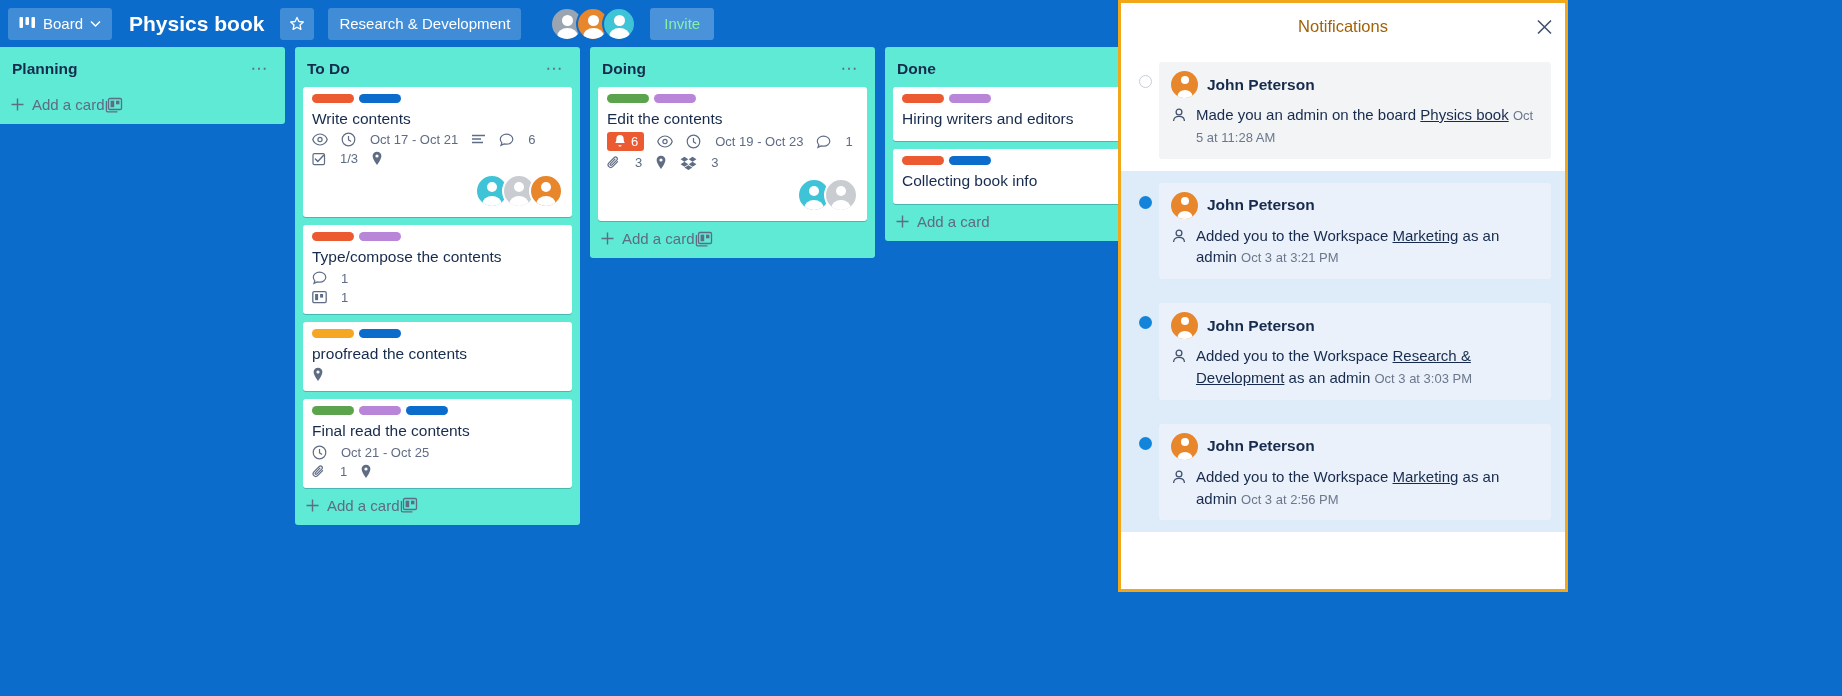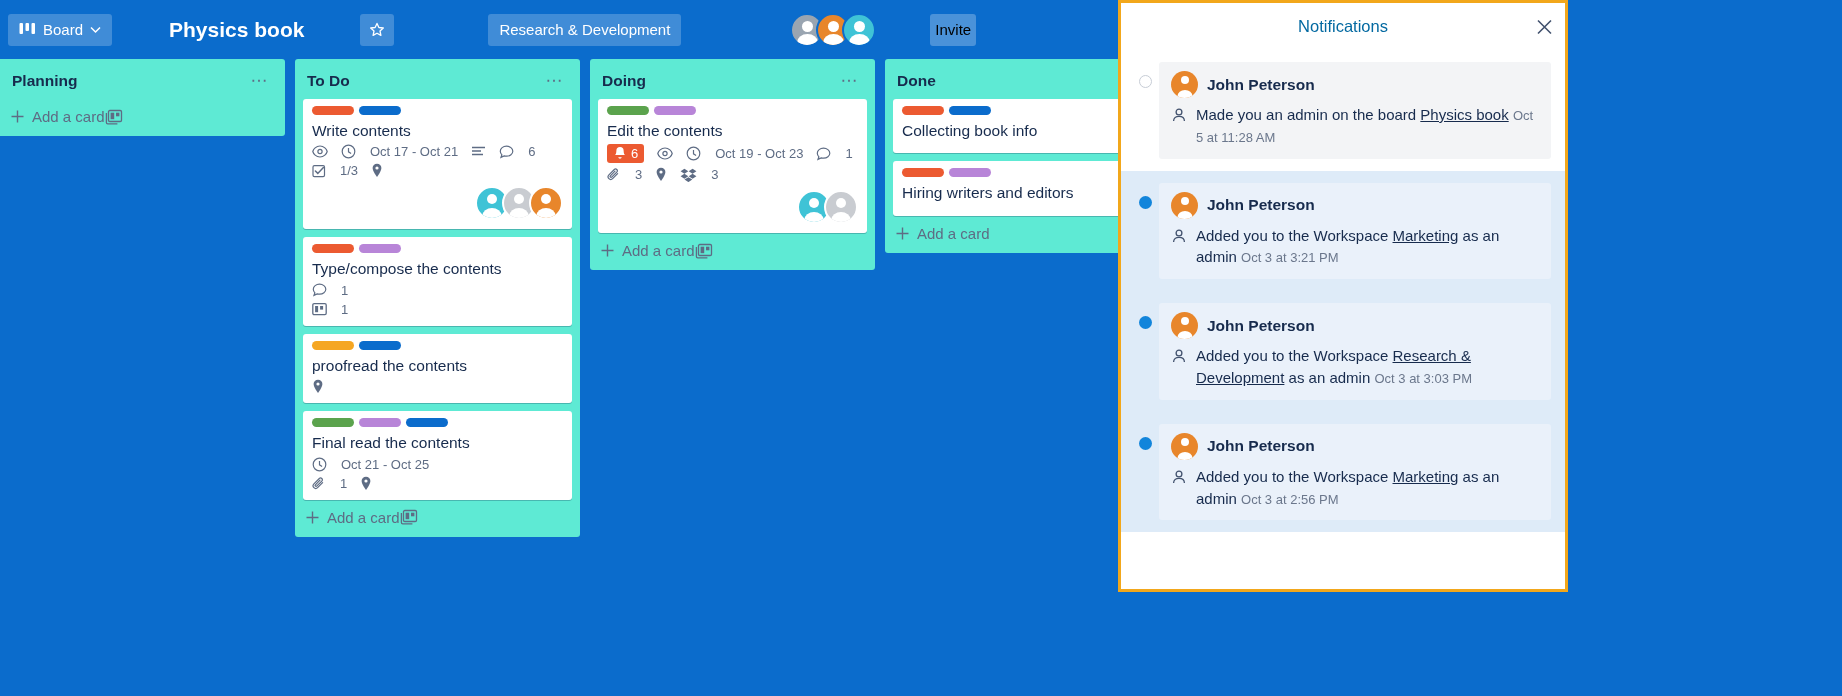--- a/index.html
+++ b/index.html
@@ -10,27 +10,26 @@
     background: #0b6ccc;
   }
   #app {
     position: relative;
     width: 1568px; height: 592px;
     background: #0b6ccc;
     overflow: hidden;
   }
   
   .topbar {
-    height: 59px; width: 100%;
+    height: 47px; width: 100%;
     display: flex; align-items: center;
     background: #0b6ccc;
     padding: 0 0 0 0;
     position: relative;
     z-index: 5;
-    gap: 40px;
   }
   .tb-btn {
     display: flex; align-items: center; gap: 7px;
     height: 32px; padding: 0 11px;
     background: rgba(255,255,255,0.22);
     color: #fff; border-radius: 3px;
     font-size: 15px; white-space: nowrap;
     cursor: pointer;
   }
   .tb-board { margin-left: 8px; }
@@ -53,22 +52,22 @@
   .av:first-child { margin-left: 0; }
   .av .head {
     position: absolute; top: 6px; width: 11px; height: 11px;
     border-radius: 50%; background: #fff;
   }
   .av .body {
     position: absolute; bottom: -6px; width: 21px; height: 17px;
     border-radius: 50% 50% 0 0; background: #fff;
   }
   .invite-btn {
-    margin-left: 14px; height: 32px; padding: 0 5px;
-    background: rgba(255,255,255,0.26); color: #000000;
+    margin-left: 14px; height: 32px; padding: 0 14px;
+    background: rgba(255,255,255,0.26); color: #86efac;
     border-radius: 3px; font-size: 15px;
     display: flex; align-items: center; cursor: pointer;
   }
   svg { display: block; }
 
   
   .board {
     display: flex; align-items: flex-start;
     gap: 10px; padding: 0 0 0 0;
     height: 545px;
@@ -136,21 +135,21 @@
     width: 450px; height: 592px;
     background: #fff;
     border: 3px solid #f2a71b;
     display: flex; flex-direction: column;
     z-index: 20;
   }
   .notif-head {
     height: 47px; display: flex; align-items: center; justify-content: center;
     position: relative; flex: 0 0 47px;
   }
-  .notif-title { font-size: 16.5px; color: #0369a1; }
+  .notif-title { font-size: 16.5px; color: #a16207; }
   .notif-close {
     position: absolute; right: 12px; top: 50%; transform: translateY(-50%);
     cursor: pointer; color: #42526e;
   }
   .notif-sub {
     display: flex; align-items: center; justify-content: space-between;
     padding: 8px 14px 11px 14px; border-top: 1px solid #dfe1e6;
     flex: 0 0 auto;
   }
   .link {
@@ -528,30 +527,30 @@
       </div>
       <div class="list">
         <div class="list-head">
           <div class="list-title">Done</div>
           <div class="dots">⋯</div>
         </div>
         <div class="cards">
           <div class="card">
             <div class="labels">
               <span class="lbl" style="background:#ec5a31"></span>
-              <span class="lbl" style="background:#0b6ccc"></span>
-            </div>
-            <div class="card-title">Collecting book info</div>
+              <span class="lbl" style="background:#b885d8"></span>
+            </div>
+            <div class="card-title">Hiring writers and editors</div>
           </div>
           <div class="card">
             <div class="labels">
               <span class="lbl" style="background:#ec5a31"></span>
-              <span class="lbl" style="background:#b885d8"></span>
-            </div>
-            <div class="card-title">Hiring writers and editors</div>
+              <span class="lbl" style="background:#0b6ccc"></span>
+            </div>
+            <div class="card-title">Collecting book info</div>
           </div>
         </div>
         <div class="addcard">
           <span class="left">
             <span>
               <svg width="15" height="15" viewBox="0 0 15 15">
                 <path d="M7.5 1.5v12M1.5 7.5h12" stroke="#5e6c84" stroke-width="1.4"></path>
               </svg>
             </span>
             <span>Add a card</span>

